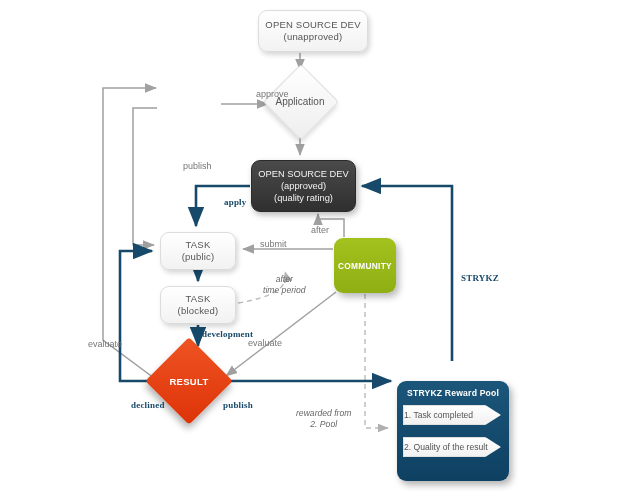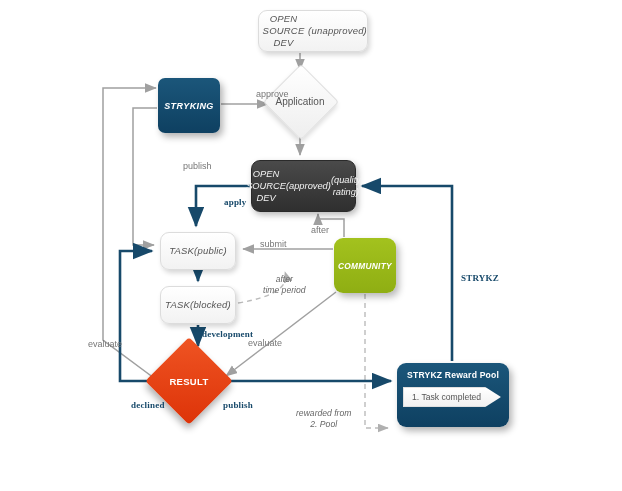--- a/index.html
+++ b/index.html
@@ -1,21 +1,21 @@
 <!DOCTYPE html>
 <html><head>
 <meta charset="utf-8">
 <style>
   html,body{margin:0;padding:0;background:#ffffff;}
   body{width:622px;height:491px;font-family:"Liberation Sans",sans-serif;overflow:hidden;}
   #stage{position:relative;width:622px;height:491px;background:#ffffff;}
   svg.layer{position:absolute;left:0;top:0;width:622px;height:491px;}
 
-  .node{position:absolute;box-sizing:border-box;display:flex;flex-direction:row;
-        align-items:center;justify-content:center;text-align:center;font-style:italic;}
+  .node{position:absolute;box-sizing:border-box;display:flex;flex-direction:column;
+        align-items:center;justify-content:center;text-align:center;}
 
   .soft{background:linear-gradient(#ffffff,#f2f2f2);border:1px solid #dcdcdc;border-radius:9px;
         box-shadow:2px 3px 5px rgba(0,0,0,.16);color:#555;}
   .soft .l1{font-size:9.5px;letter-spacing:.2px;line-height:12px;}
 
   #n-unapproved{left:258px;top:10px;width:110px;height:42px;}
   #n-approved{left:251px;top:160px;width:105px;height:52px;
         background:linear-gradient(#4a4a4a,#2f2f2f);border:1px solid #2a2a2a;border-radius:9px;
         color:#f3f3f3;box-shadow:2px 3px 6px rgba(0,0,0,.28);}
   #n-approved .l1{font-size:9.3px;line-height:12px;}
@@ -42,27 +42,27 @@
   #n-application{left:274px;top:75px;width:52px;height:52px;}
   #n-application .dshape{background:linear-gradient(135deg,#ffffff,#eeeeee);
         border:1px solid #dddddd;box-shadow:2px 3px 5px rgba(0,0,0,.14);}
   #n-application .dlabel{font-size:10px;color:#555;}
 
   #n-result{left:158px;top:350px;width:62px;height:62px;}
   #n-result .dshape{background:linear-gradient(135deg,#ef5423,#dd3308);
         box-shadow:3px 4px 7px rgba(0,0,0,.3);}
   #n-result .dlabel{font-size:9.5px;font-weight:bold;color:#fff;letter-spacing:.3px;}
 
-  #n-pool{position:absolute;left:397px;top:363px;width:112px;height:64px;
+  #n-pool{position:absolute;left:397px;top:381px;width:112px;height:100px;
         background:linear-gradient(#1b567a,#0e4061);border-radius:9px;
         box-shadow:3px 4px 7px rgba(0,0,0,.3);}
   #pool-title{position:absolute;left:10px;top:7px;color:#fff;font-size:8.6px;font-weight:bold;letter-spacing:.2px;}
   .chip{position:absolute;left:6px;width:98px;height:20px;
         background:linear-gradient(#ffffff,#f1f1f1);border:1px solid #e0e0e0;
-        color:#555;font-size:8.6px;display:flex;align-items:center;padding-left:8px;
+        color:#555;font-size:8.6px;display:flex;align-items:center;padding-left:0;
         box-sizing:border-box;box-shadow:1px 2px 3px rgba(0,0,0,.2);
         clip-path:polygon(0 0,84% 0,100% 50%,84% 100%,0 100%);}
   #chip1{top:24px;}
   #chip2{top:56px;}
 
   .lbl{position:absolute;white-space:nowrap;}
   .lbl-g{color:#777;font-size:9px;}
   .lbl-n{color:#17496a;font-size:9px;font-weight:bold;letter-spacing:.2px;font-family:Liberation Serif, serif;}
   .lbl-i{color:#666;font-size:8.6px;font-style:italic;line-height:11px;text-align:center;}
 </style>
@@ -125,23 +125,20 @@
 
       <path d="M452,361 L452,186 L362,186" marker-end="url(#ahNavy)"></path>
     </g>
   </svg>
 
   <div class="node soft" id="n-unapproved">
     <div class="l1">OPEN SOURCE DEV</div>
     <div class="l1">(unapproved)</div>
   </div>
 
-  <div class="node" id="n-stryking">
-    <div class="l1">STRYKING</div>
-  </div>
 
   <div class="diamond" id="n-application">
     <div class="dshape"></div>
     <div class="dlabel">Application</div>
   </div>
 
   <div class="node" id="n-approved">
     <div class="l1">OPEN SOURCE DEV</div>
     <div class="l1">(approved)</div>
     <div class="l1">(quality rating)</div>
@@ -162,20 +159,21 @@
   </div>
 
   <div class="diamond" id="n-result">
     <div class="dshape"></div>
     <div class="dlabel">RESULT</div>
   </div>
 
   <div id="n-pool">
     <div id="pool-title">STRYKZ Reward Pool</div>
     <div class="chip" id="chip1">1. Task completed</div>
+    <div class="chip" id="chip2">2. Quality of the result</div>
   </div>
 
   <div class="lbl lbl-g" style="left:228px;top:89px;margin-left:28px;">approve</div>
   <div class="lbl lbl-g" style="left:139px;top:161px;padding-left:44px;">publish</div>
   <div class="lbl lbl-n" style="left:224px;top:197px;">apply</div>
   <div class="lbl lbl-g" style="left:311px;top:225px;">after</div>
   <div class="lbl lbl-g" style="left:260px;top:239px;">submit</div>
   <div class="lbl lbl-i" style="left:263px;top:274px;">
     <div>after</div>
     <div>time period</div>

